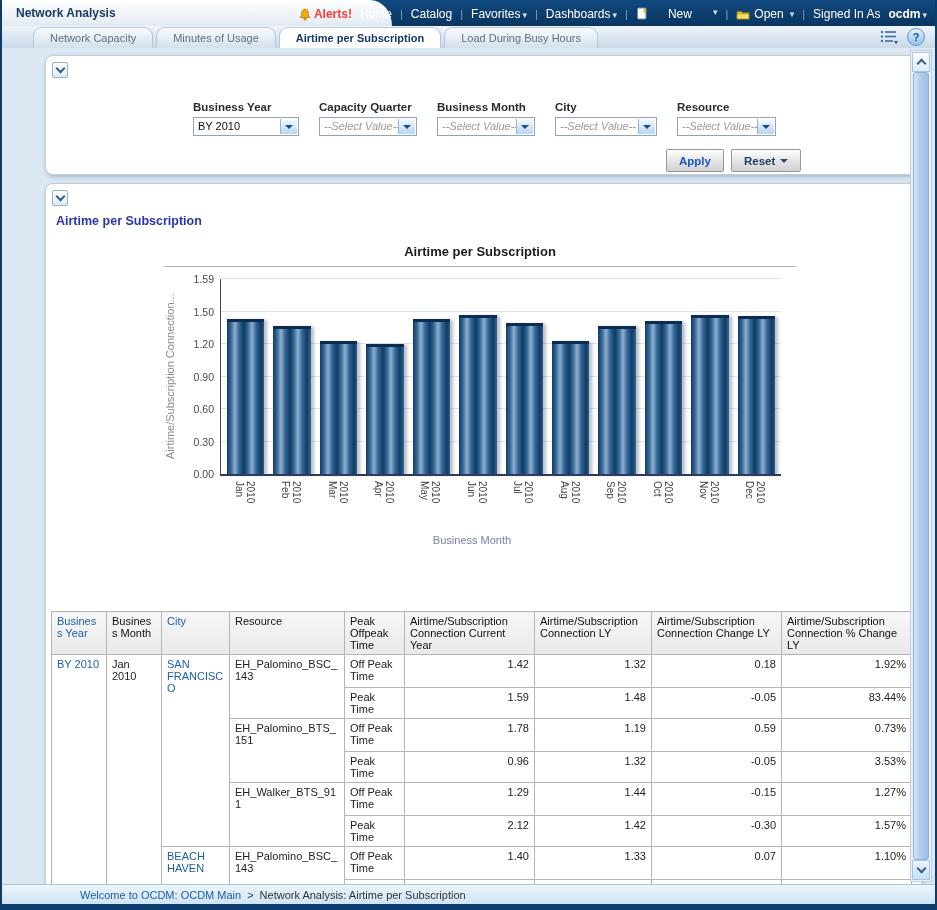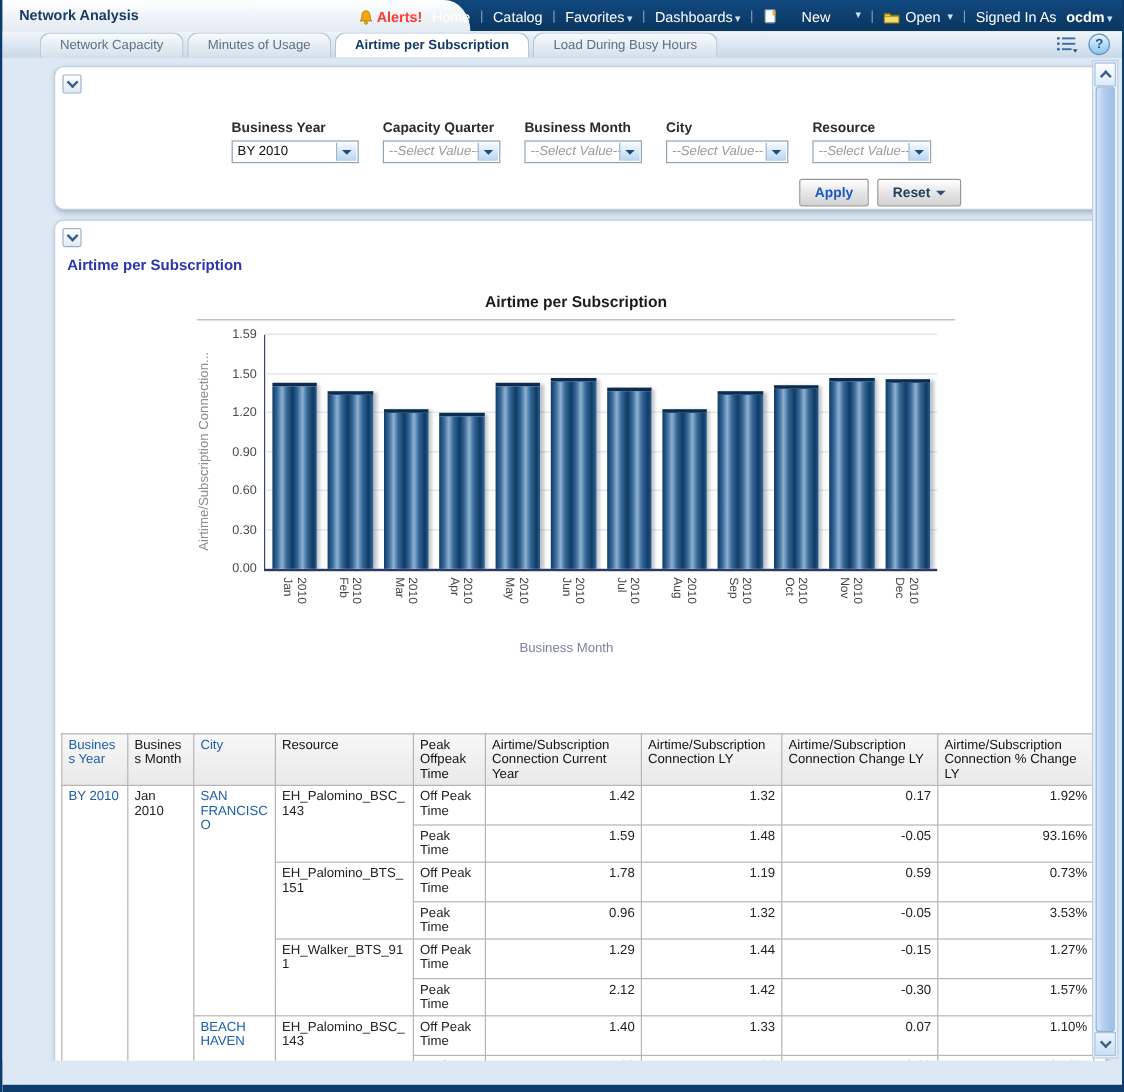--- a/index.html
+++ b/index.html
@@ -346,29 +346,29 @@
                 <th>Airtime/Subscription Connection % Change LY</th>
               </tr>
               <tr class="tall">
                 <td rowspan="10" class="link">BY 2010</td>
                 <td rowspan="10" class="txt">Jan 2010</td>
                 <td rowspan="6" class="link">SAN FRANCISCO</td>
                 <td rowspan="2" class="txt">EH_Palomino_BSC_143</td>
                 <td class="txt">Off Peak Time</td>
                 <td class="num">1.42</td>
                 <td class="num">1.32</td>
-                <td class="num">0.17</td>
+                <td class="num">0.18</td>
                 <td class="num">1.92%</td>
               </tr>
               <tr>
                 <td class="txt">Peak Time</td>
                 <td class="num">1.59</td>
                 <td class="num">1.48</td>
                 <td class="num">-0.05</td>
-                <td class="num">93.16%</td>
+                <td class="num">83.44%</td>
               </tr>
               <tr class="tall">
                 <td rowspan="2" class="txt">EH_Palomino_BTS_151</td>
                 <td class="txt">Off Peak Time</td>
                 <td class="num">1.78</td>
                 <td class="num">1.19</td>
                 <td class="num">0.59</td>
                 <td class="num">0.73%</td>
               </tr>
               <tr>
@@ -418,14 +418,19 @@
       <div class="sb-arrow up">
           <div class="chev up"></div>
         </div>
       <div class="sb-thumb"></div>
       <div class="sb-arrow down">
           <div class="chev down"></div>
         </div>
     </div>
   </div>
 
+  <div class="footer">
+    <a>Welcome to OCDM: OCDM Main</a>
+    <span class="crumb">&gt;</span>
+    <span class="crumb">Network Analysis: Airtime per Subscription</span>
+  </div>
   <div class="bottom-strip"></div>
 </div>
 
 </body></html>

